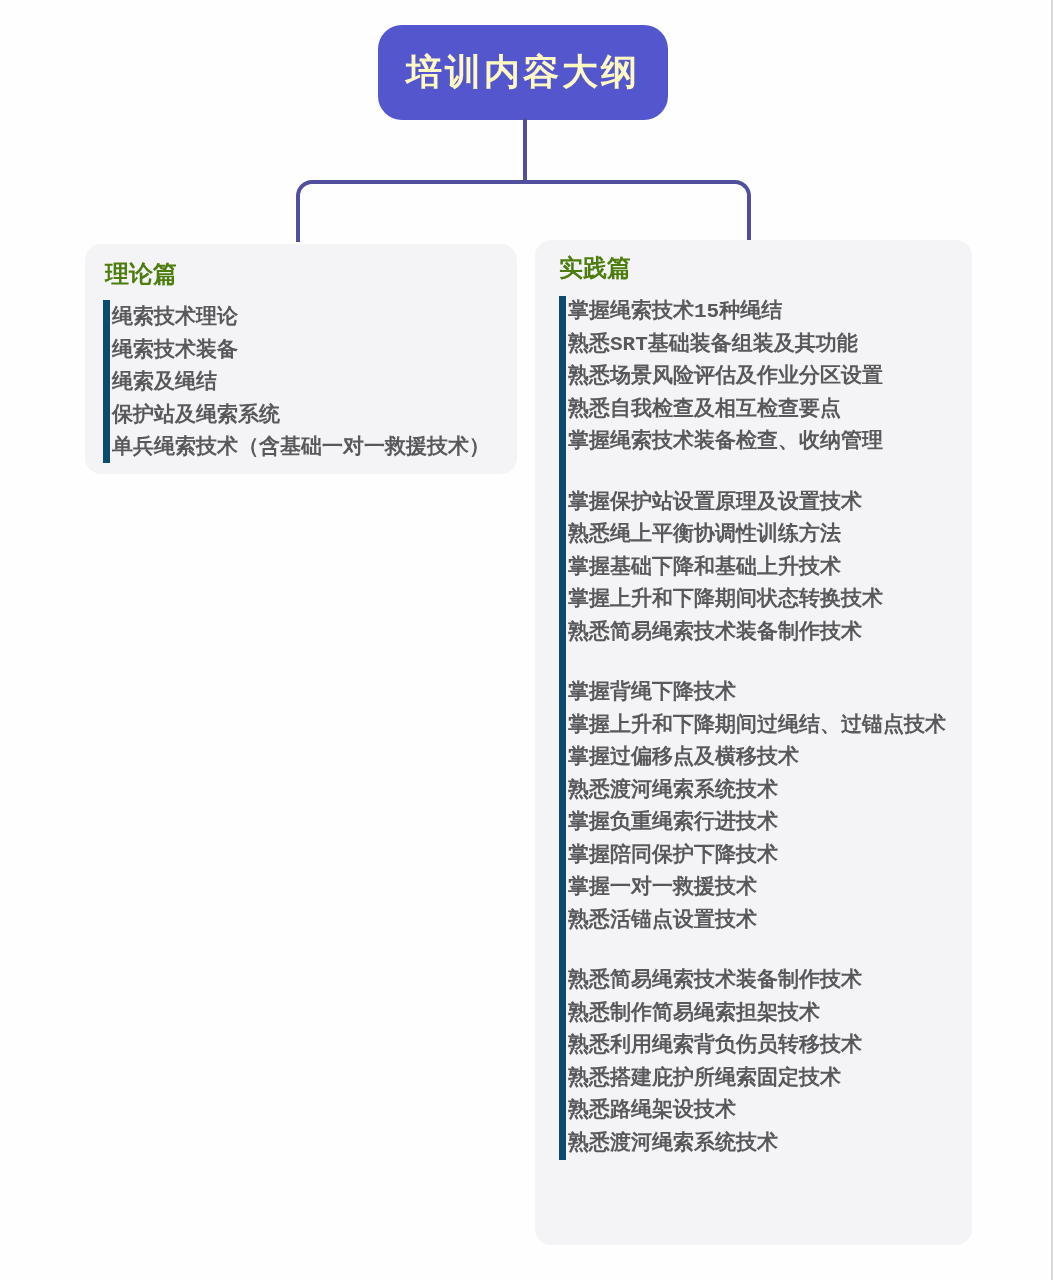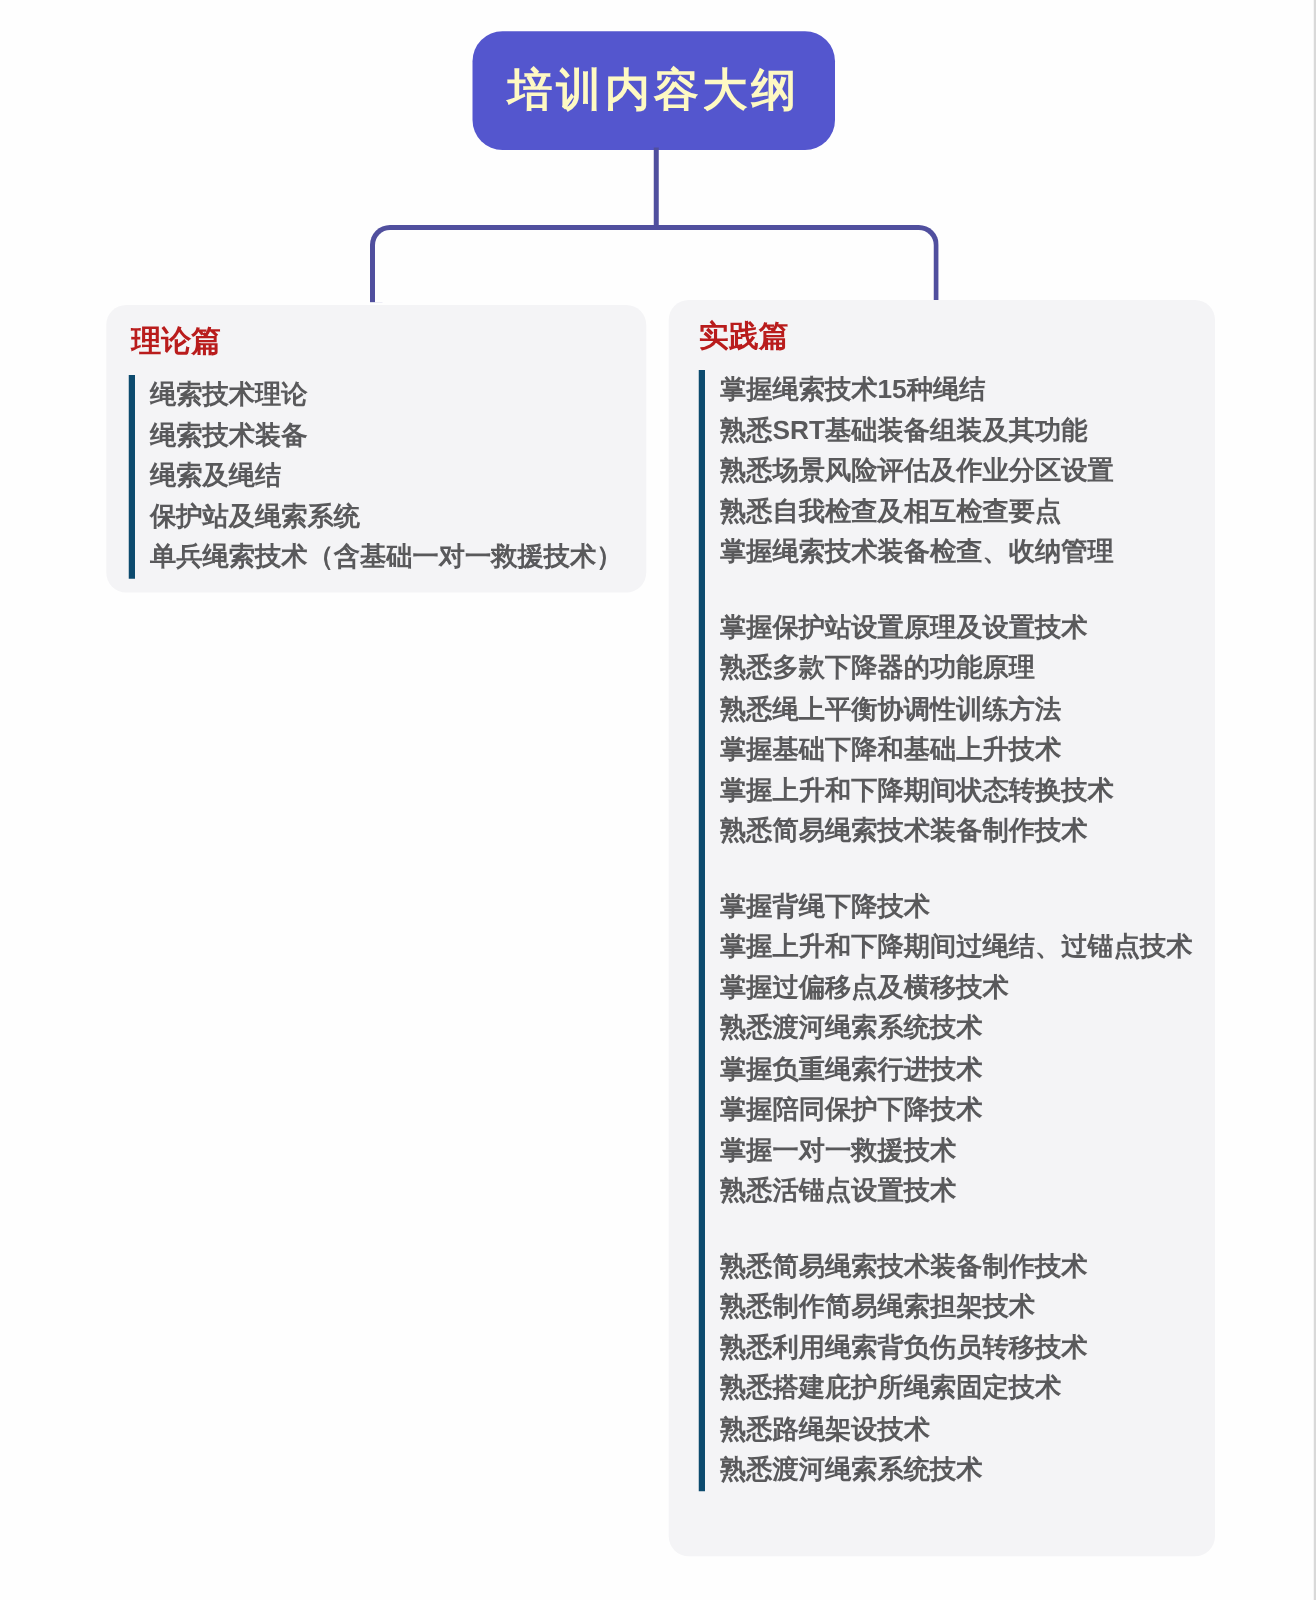--- a/index.html
+++ b/index.html
@@ -70,34 +70,35 @@
     left: 85px;
     top: 244px;
     width: 432px;
     height: 230px;
   }
   .panel-practice {
     left: 535px;
     top: 240px;
     width: 437px;
     height: 1005px;
+    font-family: Liberation Mono, monospace;
   }
   .panel-title {
-    color: #b91c1c;
+    color: #4d7c0f;
     font-size: 24px;
     font-weight: 700;
     margin: 0 0 11px 20px;
     line-height: 30px;
   }
   .panel-practice .panel-title {
     margin-left: 24px;
   }
   .list {
-    border-left: 5px solid #0c4a6e;
-    padding-left: 12px;
+    border-left: 7px solid #0c4a6e;
+    padding-left: 2px;
     margin-left: 18px;
   }
   .panel-practice .list {
     margin-left: 24px;
   }
   .group + .group {
     margin-top: 28px;
   }
   .item {
     font-size: 21px;
@@ -137,21 +138,20 @@
     <div class="list">
         <div class="group">
           <div class="item">掌握绳索技术15种绳结</div>
           <div class="item">熟悉SRT基础装备组装及其功能</div>
           <div class="item">熟悉场景风险评估及作业分区设置</div>
           <div class="item">熟悉自我检查及相互检查要点</div>
           <div class="item">掌握绳索技术装备检查、收纳管理</div>
         </div>
         <div class="group">
           <div class="item">掌握保护站设置原理及设置技术</div>
-          <div class="item">熟悉多款下降器的功能原理</div>
           <div class="item">熟悉绳上平衡协调性训练方法</div>
           <div class="item">掌握基础下降和基础上升技术</div>
           <div class="item">掌握上升和下降期间状态转换技术</div>
           <div class="item">熟悉简易绳索技术装备制作技术</div>
         </div>
         <div class="group">
           <div class="item">掌握背绳下降技术</div>
           <div class="item">掌握上升和下降期间过绳结、过锚点技术</div>
           <div class="item">掌握过偏移点及横移技术</div>
           <div class="item">熟悉渡河绳索系统技术</div>

